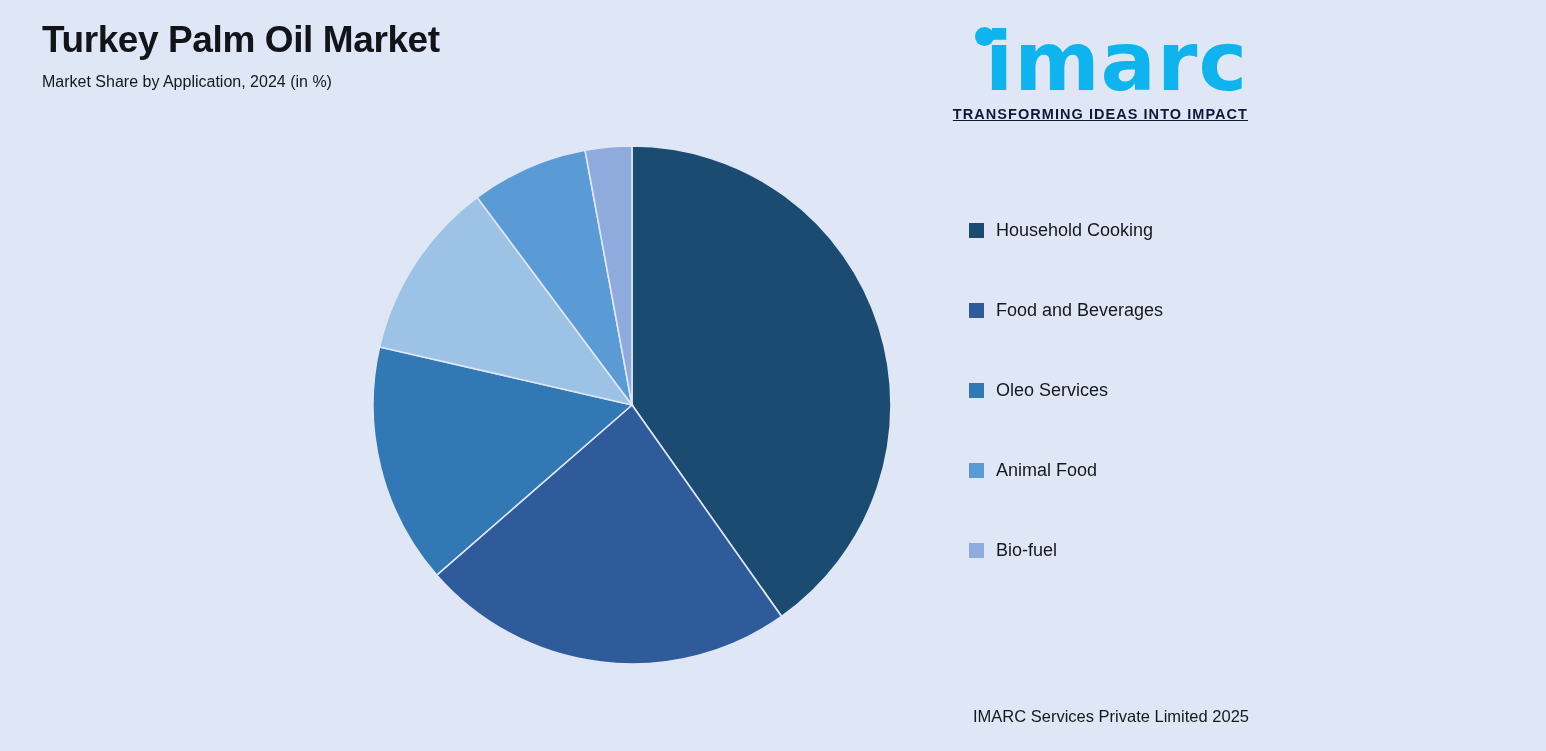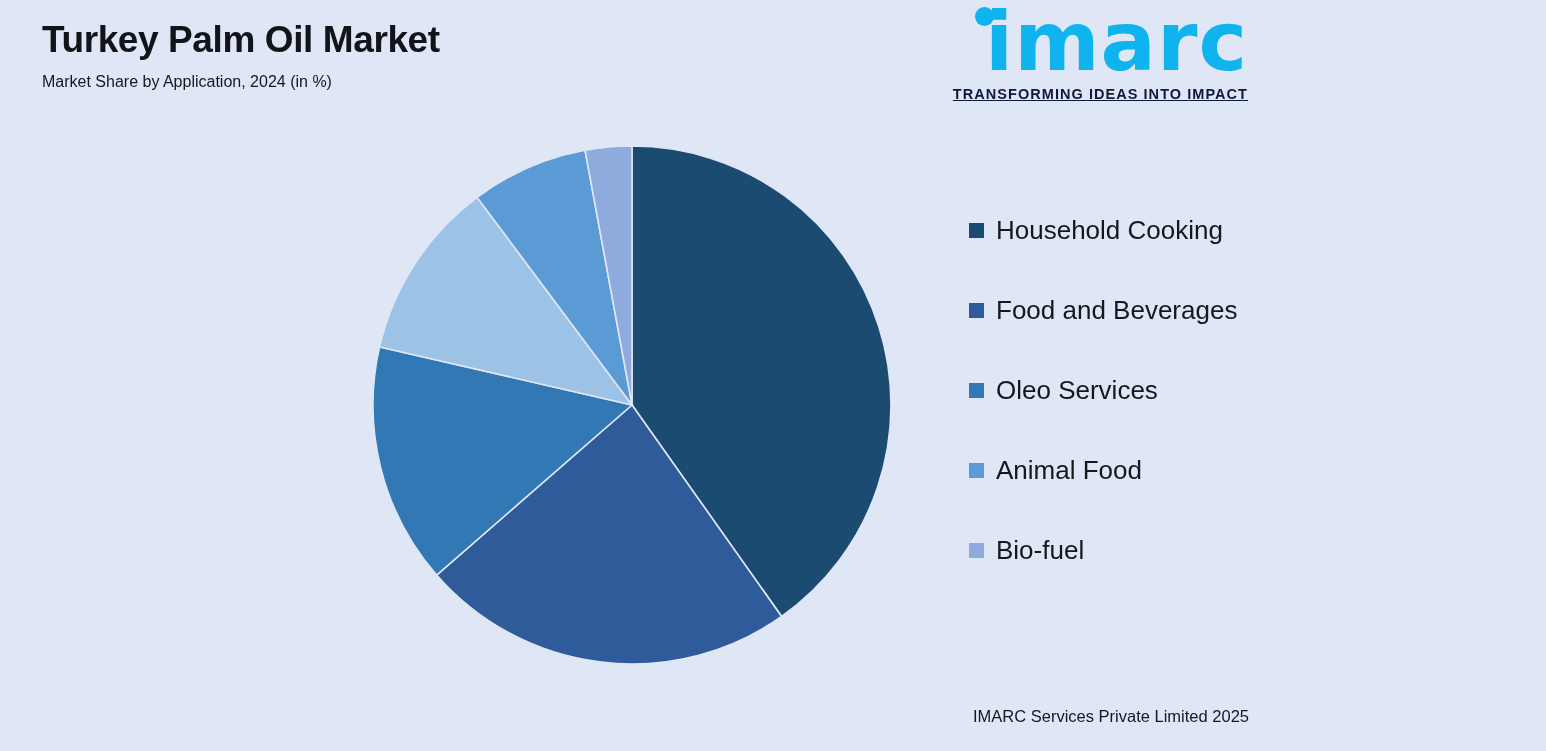--- a/index.html
+++ b/index.html
@@ -43,21 +43,21 @@
     color: #15181d;
     margin: 0;
     padding-top: 12px;
     white-space: nowrap;
   }
 
   
   #brand {
     position: absolute;
     right: 18px;
-    top: 4px;
+    top: 24px;
     width: 300px;
     text-align: right;
   }
   #brand-wordmark {
     font-size: 82px;
     font-weight: bold;
     color: #0fb4ef;
     letter-spacing: 1px;
     line-height: 0.92;
     margin: 0;
@@ -111,21 +111,21 @@
     align-items: center;
     height: 80px;
   }
   .legend-swatch {
     width: 15px;
     height: 15px;
     flex: 0 0 15px;
     margin-right: 12px;
   }
   .legend-label {
-    font-size: 26px;
+    font-size: 18px;
     color: #15181d;
     white-space: nowrap;
     line-height: 1;
   }
 
   
   #copyright {
     position: absolute;
     right: 19px;
     bottom: 22px;

